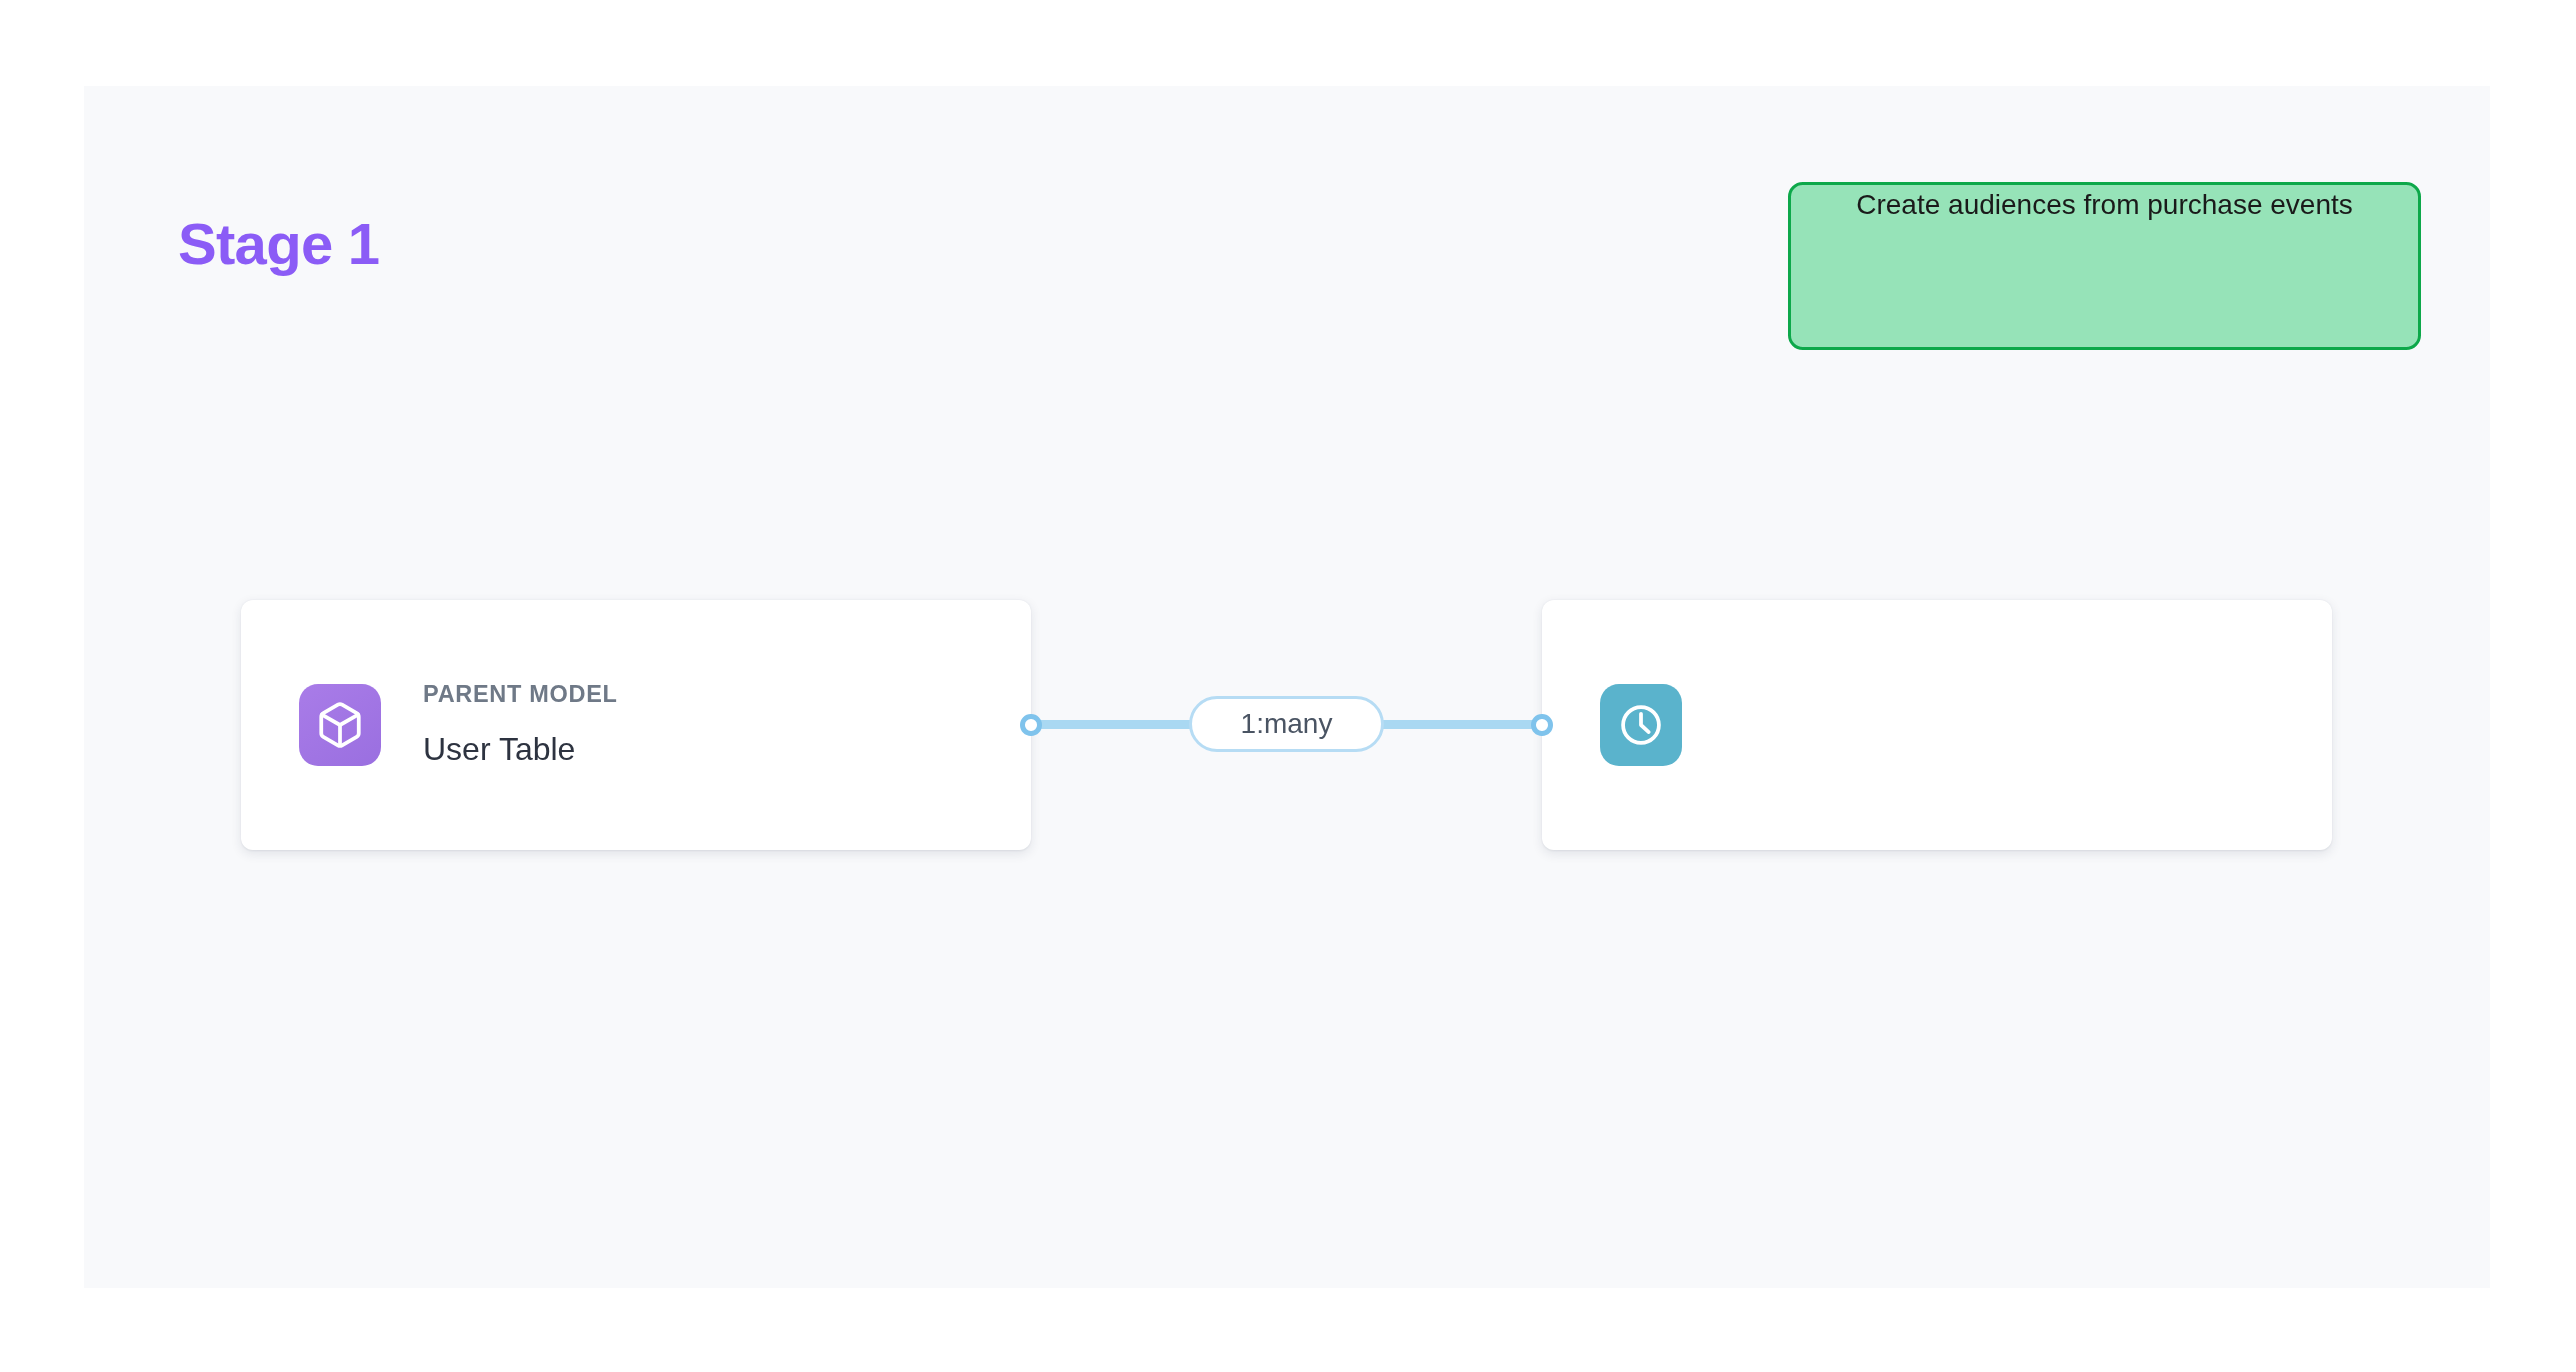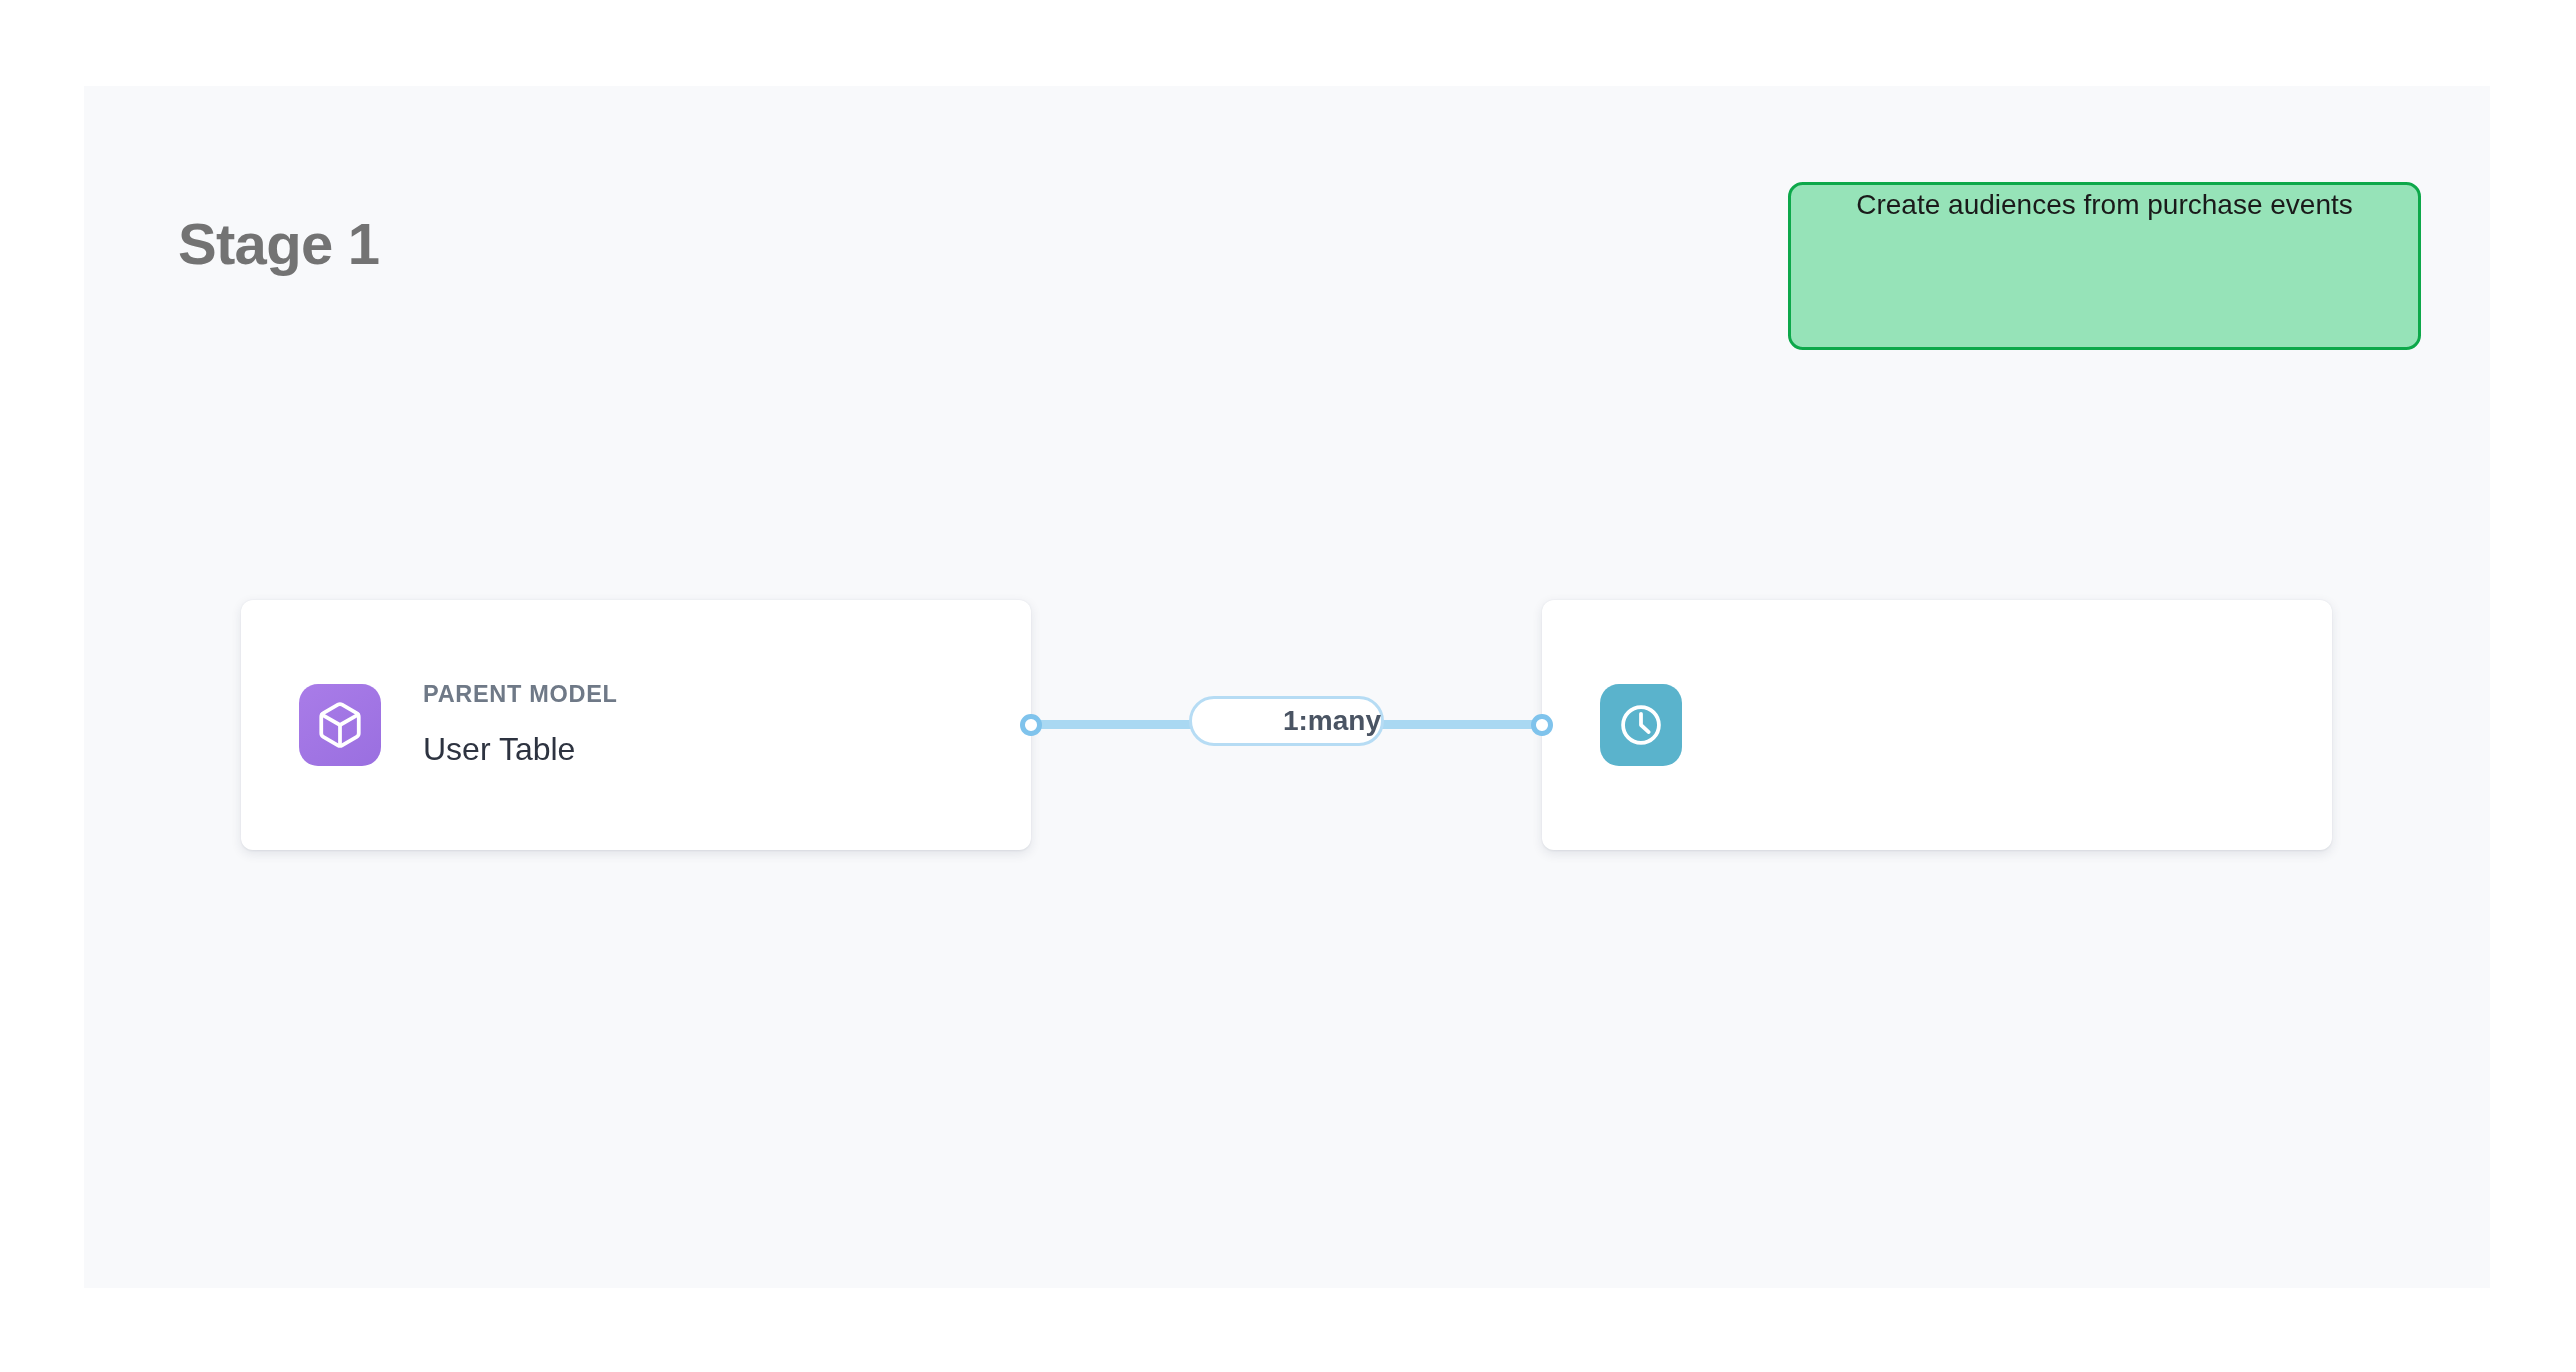--- a/index.html
+++ b/index.html
@@ -44,21 +44,21 @@
     pointer-events: none;
   }
 
   
   #stage-title {
     position: absolute;
     left: 178px;
     top: 215px;
     font-size: 58px;
     font-weight: bold;
-    color: #737373;
+    color: #8b5cf6;
     letter-spacing: -0.7px;
     line-height: 1;
     white-space: nowrap;
     z-index: 6;
   }
 
   
   #callout {
     position: absolute;
     left: 1788px;
@@ -167,30 +167,29 @@
     z-index: 5;
   }
   #edge-port-source { left: 1020px; }
   #edge-port-target { left: 1531px; }
 
   #edge-label {
     position: absolute;
     left: 1189px;
     top: 696px;
     width: 195px;
-    height: 50px;
+    height: 56px;
     box-sizing: border-box;
     background: #ffffff;
     border: 3.4px solid #b6dcf4;
     border-radius: 28px;
     display: flex;
     align-items: center;
-    justify-content: flex-end;
+    justify-content: center;
     z-index: 5;
-    font-weight: bold;
   }
   #edge-label .edge-label-text {
     font-size: 28px;
     color: #4a5463;
     line-height: 1;
   }
 </style>
 </head>
 <body>
 

